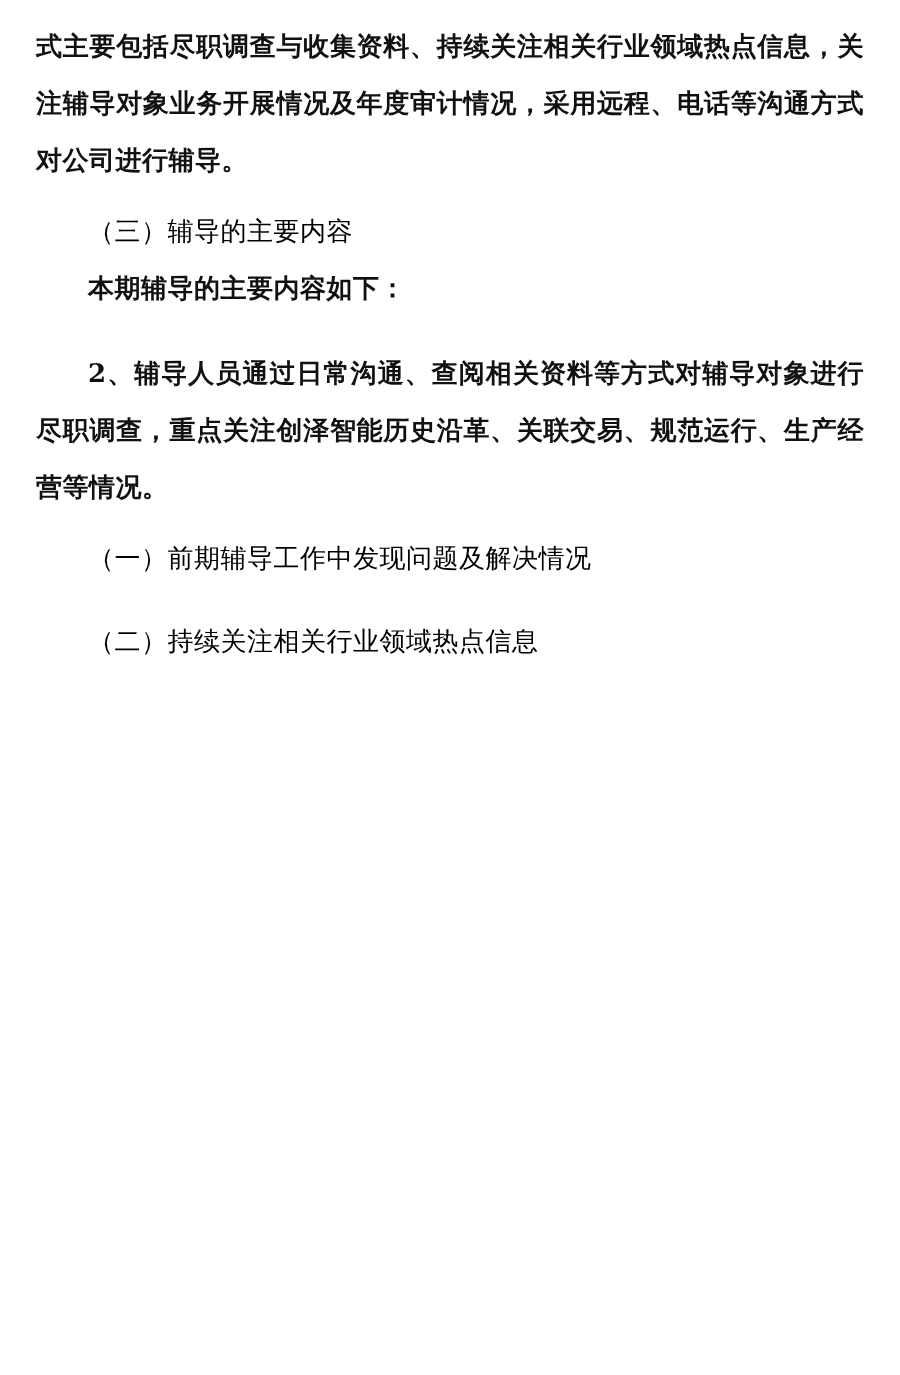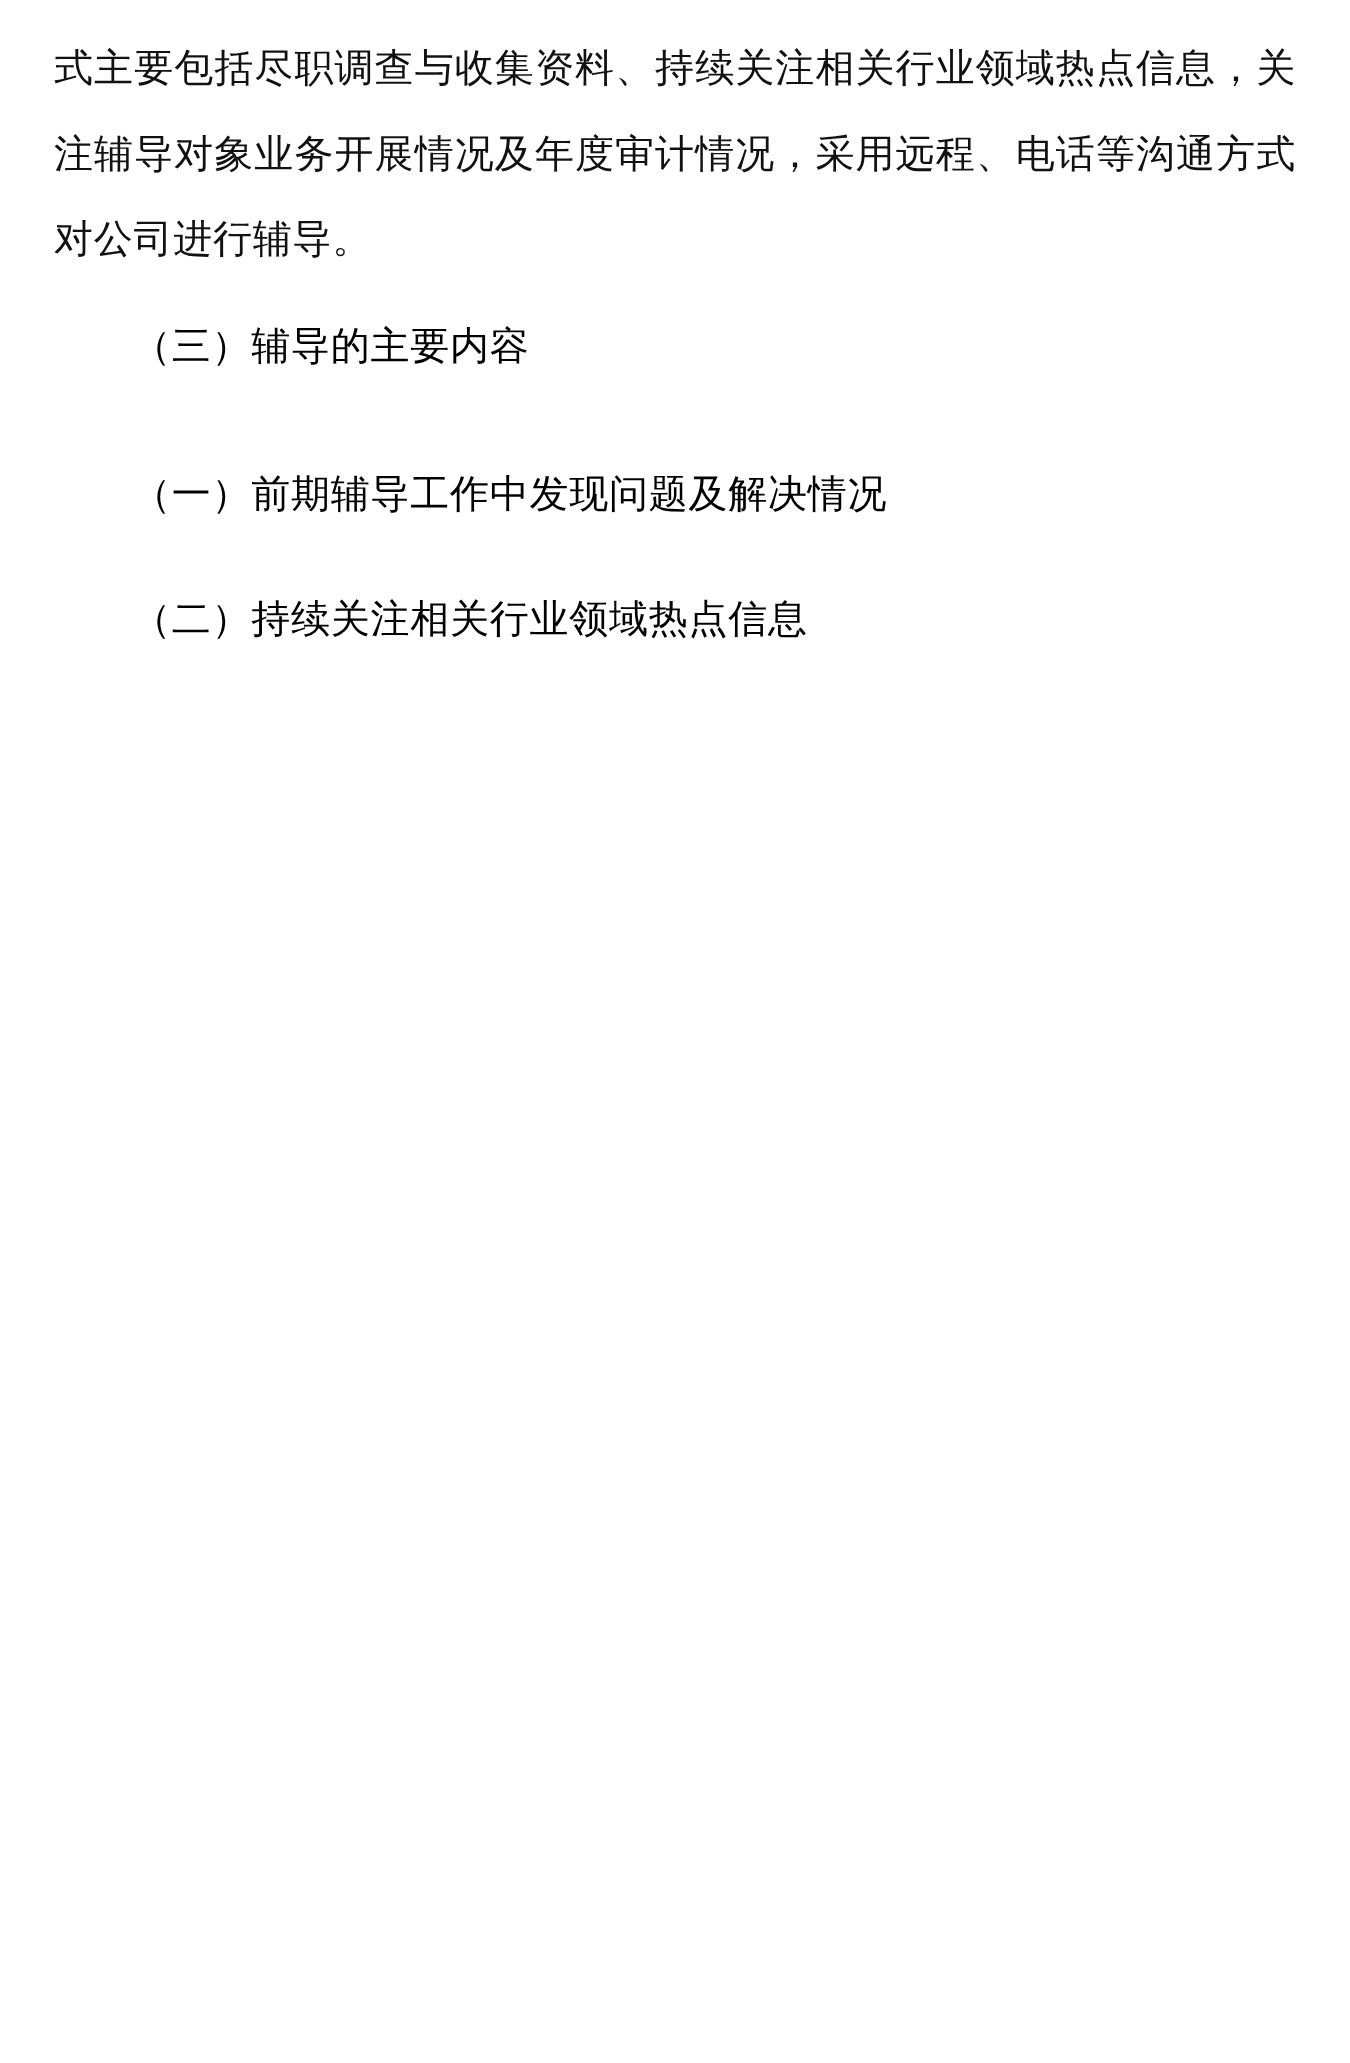--- a/index.html
+++ b/index.html
@@ -21,20 +21,21 @@
     background: #ffffff;
   }
   .para {
     font-size: 26px;
     line-height: 57px;
     text-align: justify;
     text-justify: inter-ideograph;
     letter-spacing: 0.5px;
     margin: 0;
     color: #111111;
+    font-weight: bold;
   }
   .para.indent {
     text-indent: 2em;
   }
   .para.cont {
     text-indent: 0;
   }
   .heading {
     font-size: 26px;
     line-height: 57px;
@@ -56,26 +57,28 @@
 <body>
 
 <div class="page">
 
   <p class="para cont">式主要包括尽职调查与收集资料、持续关注相关行业领域热点信息，关注辅导对象业务开展情况及年度审计情况，采用远程、电话等沟通方式对公司进行辅导。</p>
 
   <div class="gap-sm"></div>
 
   <h3 class="heading indent">（三）辅导的主要内容</h3>
 
+  <p class="para indent">本期辅导的主要内容如下：</p>
 
   <div class="gap-sm"></div>
 
 
   <div class="gap-sm"></div>
 
+  <p class="para indent">2、辅导人员通过日常沟通、查阅相关资料等方式对辅导对象进行尽职调查，重点关注创泽智能历史沿革、关联交易、规范运行、生产经营等情况。</p>
 
   <div class="gap-sm"></div>
 
 
   <h3 class="heading sub">（一）前期辅导工作中发现问题及解决情况</h3>
 
 
   <div class="gap-md"></div>
 
   <h3 class="heading sub">（二）持续关注相关行业领域热点信息</h3>

